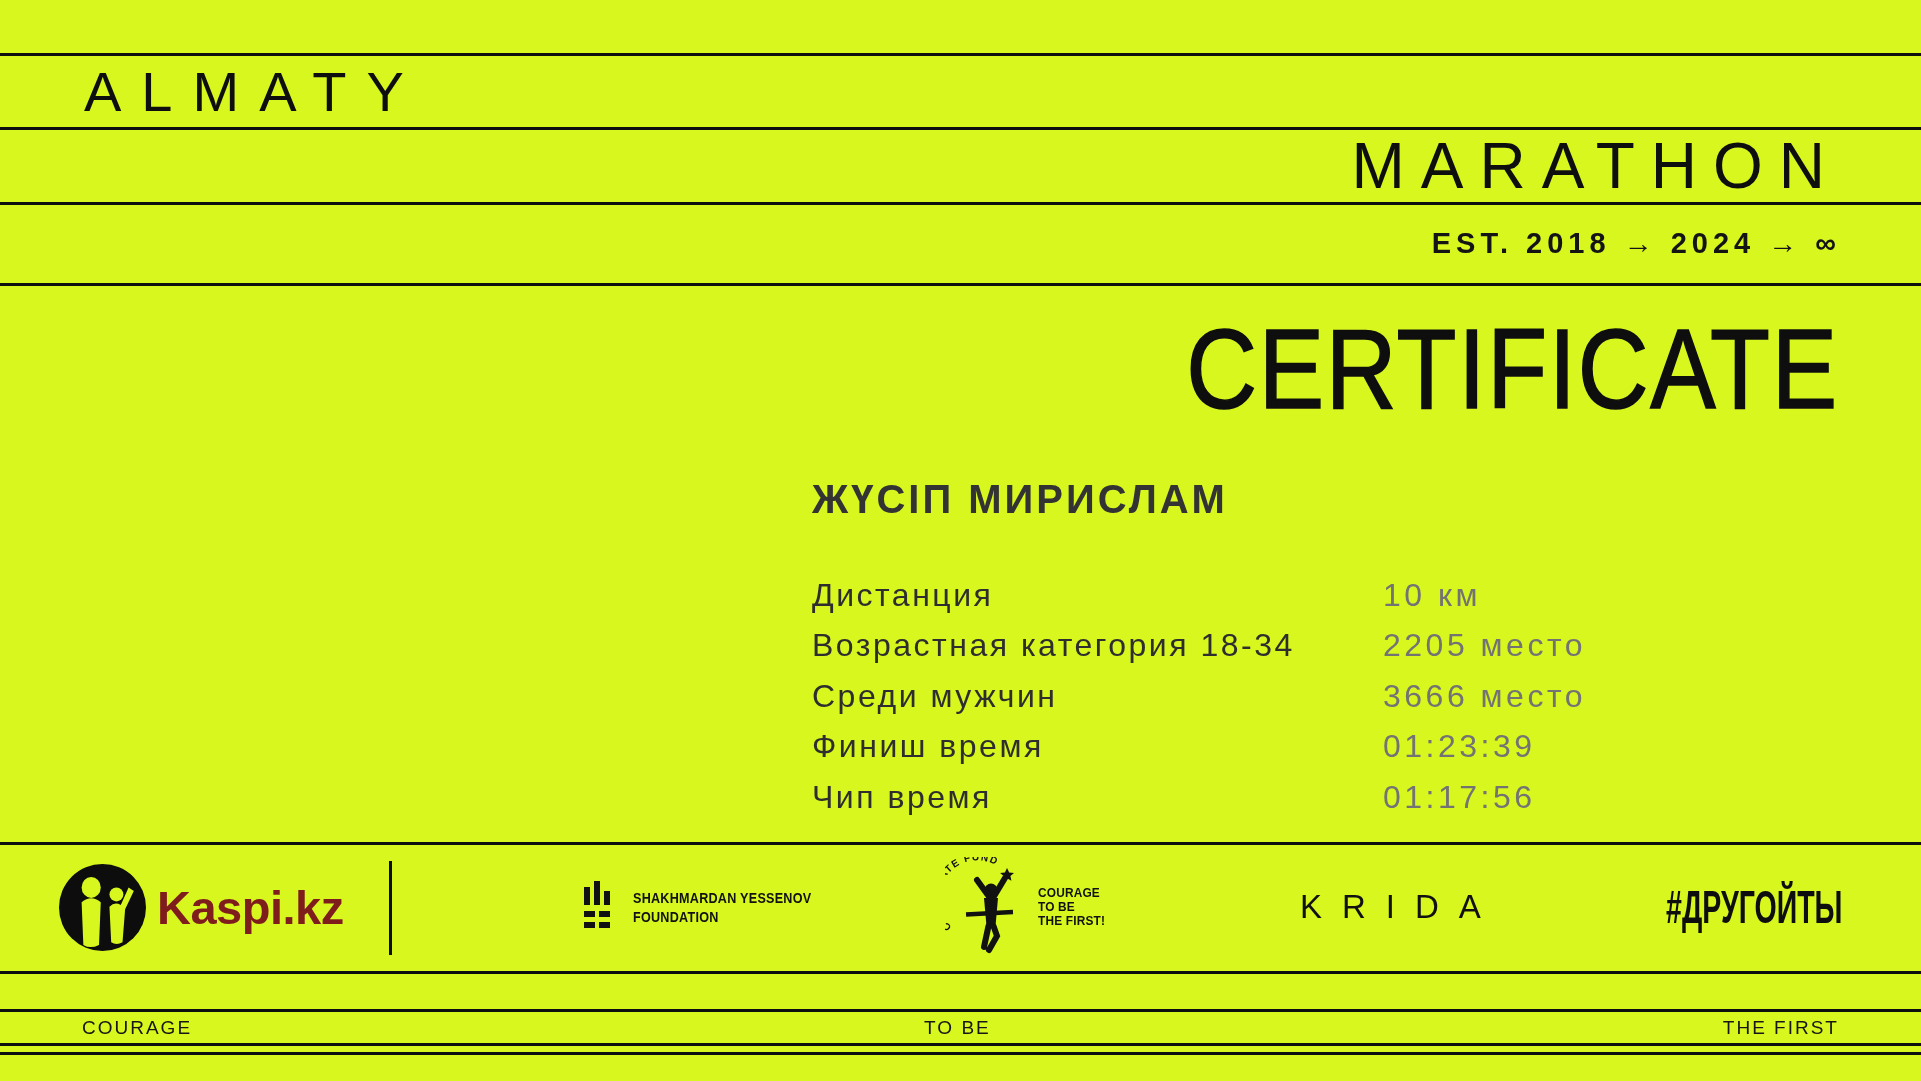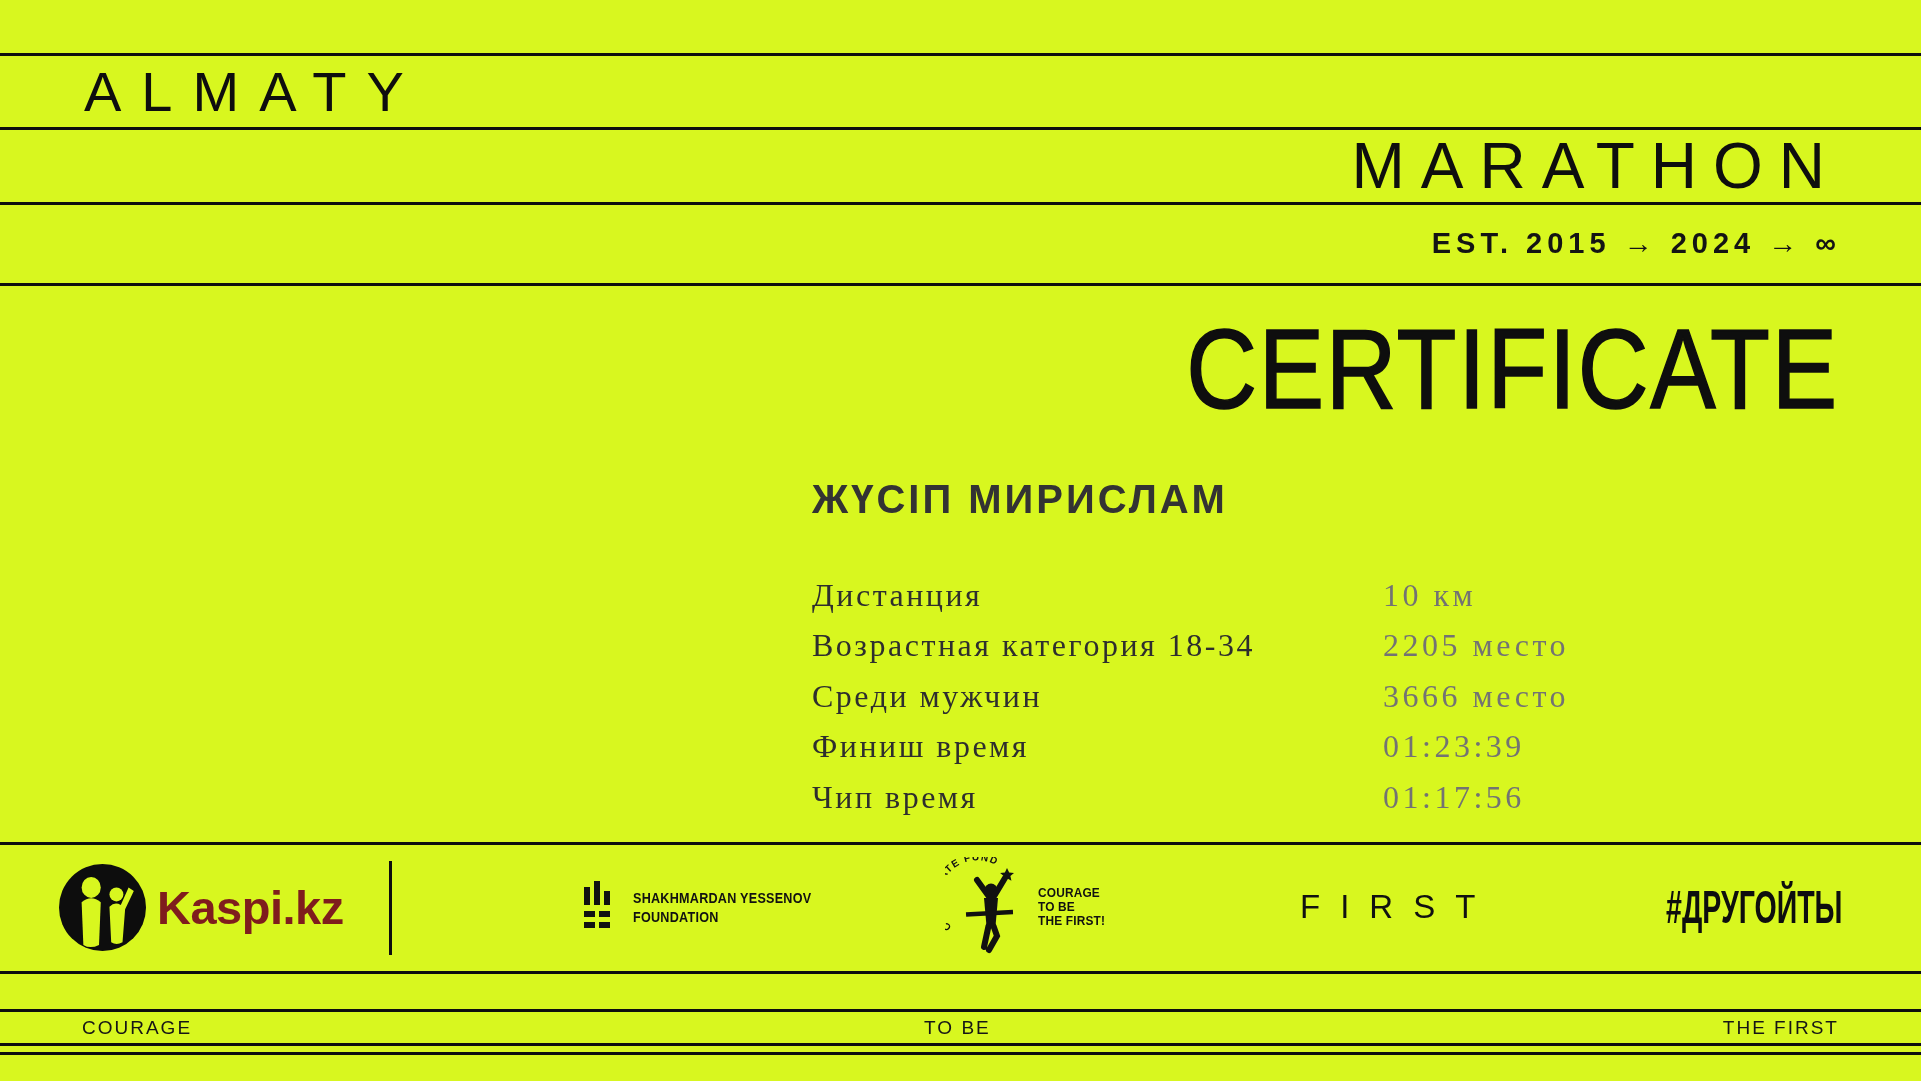--- a/index.html
+++ b/index.html
@@ -17,21 +17,21 @@
     font-size:64px;font-weight:normal;letter-spacing:16px;color:#0E0E0E;white-space:nowrap;}
   .hdr-est{position:absolute;right:80px;top:204px;height:79px;display:flex;align-items:center;
     font-size:29px;font-weight:bold;letter-spacing:5px;color:#141414;white-space:nowrap;}
   
   .title-wrap{position:absolute;right:82px;top:312px;}
   .title{display:block;font-size:114px;line-height:1;font-weight:400;letter-spacing:2px;color:#0E0E0E;
     -webkit-text-stroke:1.6px #0E0E0E;transform:scaleX(.86);transform-origin:100% 50%;white-space:nowrap;}
   
   .name{position:absolute;left:812px;top:479px;font-size:40px;line-height:1;font-weight:bold;
     letter-spacing:3px;color:#333333;white-space:nowrap;}
-  .results{position:absolute;left:812px;top:570px;width:860px;font-family:Liberation Serif, serif;}
+  .results{position:absolute;left:812px;top:570px;width:860px;}
   .row{position:relative;height:50.5px;display:flex;align-items:center;}
   .row .label{font-size:32px;letter-spacing:2.5px;color:#2E2E2E;white-space:nowrap;}
   .row .value{position:absolute;left:571px;font-size:32px;letter-spacing:3.5px;color:#737373;white-space:nowrap;}
   
   .f-item{position:absolute;top:842px;height:130px;display:flex;align-items:center;}
   .kaspi-icon{left:59px;}
   .kaspi-label{left:157px;font-size:47px;font-weight:bold;letter-spacing:-.5px;color:#7f1d1d;}
   .f-divider{position:absolute;left:389px;top:861px;width:3px;height:94px;background:#0E0E0E;}
   .yess-icon{left:584px;}
   .yess-text{left:633px;}
@@ -61,21 +61,21 @@
   <div class="rule" style="top:202px"></div>
   <div class="rule" style="top:283px"></div>
   <div class="rule" style="top:842px"></div>
   <div class="rule" style="top:971px"></div>
   <div class="rule" style="top:1009px"></div>
   <div class="rule" style="top:1043px"></div>
   <div class="rule" style="top:1052px"></div>
 
   <div class="hdr-city">ALMATY</div>
   <div class="hdr-event">MARATHON</div>
-  <div class="hdr-est">EST. 2015 → 2024 → ∞</div>
+  <div class="hdr-est">EST. 2018 → 2024 → ∞</div>
 
   <div class="title-wrap">
     <span class="title">CERTIFICATE</span>
   </div>
 
   <div class="name">ЖҮСІП МИРИСЛАМ</div>
 
   <div class="results">
     <div class="row">
       <span class="label">Дистанция</span>
@@ -146,21 +146,21 @@
     </svg>
   </div>
   <div class="f-item cf-text">
     <div class="inner">
       <div>COURAGE</div>
       <div>TO BE</div>
       <div>THE FIRST!</div>
     </div>
   </div>
 
-  <div class="f-item krida">FIRST</div>
+  <div class="f-item krida">KRIDA</div>
 
   <div class="f-item hashtag">
     <span class="inner">#ДРУГОЙТЫ</span>
   </div>
 
   <div class="slogan">
     <span>COURAGE</span>
     <span>TO BE</span>
     <span>THE FIRST</span>
   </div>

